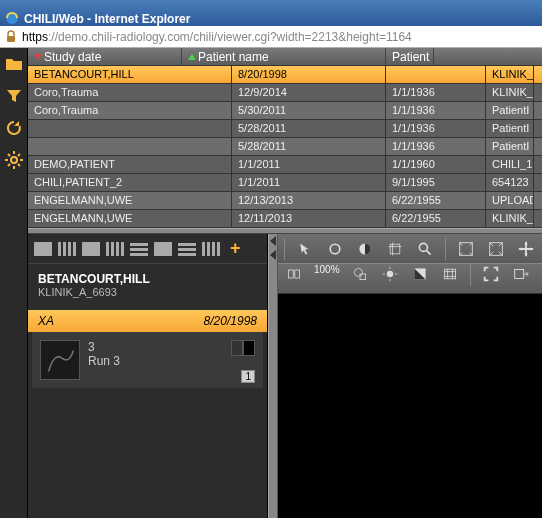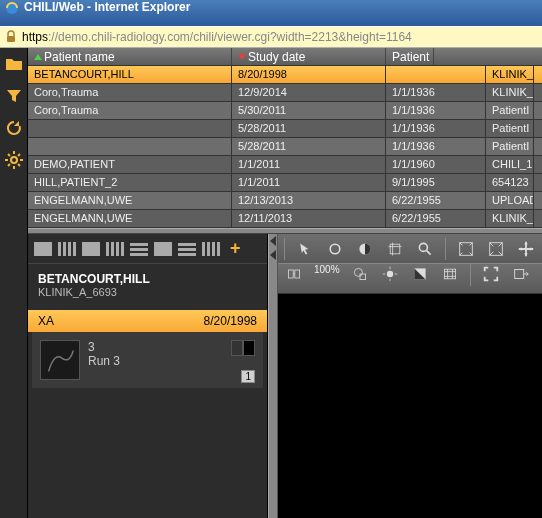--- a/index.html
+++ b/index.html
@@ -1,24 +1,24 @@
 <!DOCTYPE html>
 <html><head>
 <meta charset="utf-8">
 <style>
   * { box-sizing: border-box; margin: 0; padding: 0; font-family: Tahoma, Arial, sans-serif; font-size: 12px; }
   body { background: #6a6a6a; width: 542px; height: 518px; overflow: hidden; }
 
   
-  .titlebar { height: 26px; background: linear-gradient(#4a7ebb, #2d5a9a); display: flex; align-items: flex-start; padding-left: 4px; }
+  .titlebar { height: 26px; background: linear-gradient(#4a7ebb, #2d5a9a); display: flex; align-items: flex-end; padding-left: 4px; }
   .titlebar .ie-icon { width: 16px; height: 16px; margin-right: 4px; }
   .titlebar .txt { color: #fff; font-weight: bold; font-size: 12px; }
 
   
-  .urlbar { height: 22px; background: #fef9c3; border-top: 1px solid #fff; border-bottom: 1px solid #b0b0b0; display: flex; align-items: center; padding: 0 4px; }
+  .urlbar { height: 22px; background: #ffffff; border-top: 1px solid #fff; border-bottom: 1px solid #b0b0b0; display: flex; align-items: center; padding: 0 4px; }
   .urlbar .lock-icon { width: 14px; height: 14px; margin-right: 4px; }
   .urlbar .grey { color: #888; }
 
   
   .content { display: flex; height: calc(518px - 48px); }
   .left-strip { width: 36px; background: #2a2a2a; display: flex; flex-direction: column; align-items: center; padding-top: 6px; gap: 12px; border-right: 1px solid #000; }
   .strip-icon { width: 20px; height: 20px; cursor: pointer; }
 
   .main { flex: 1; display: flex; flex-direction: column; }
 
@@ -50,21 +50,21 @@
   .series-panel { width: 240px; background: #2c2c2c; display: flex; flex-direction: column; border-right:1px solid #000; position: relative; }
   .layout-bar { height: 30px; background: #2c2c2c; display:flex; align-items:center; padding: 0 6px; gap: 6px; border-bottom:1px solid #444; }
   .layout-btn { width:18px; height:14px; background:#aaa; cursor:pointer; }
   .layout-btn.cols { background: repeating-linear-gradient(90deg,#aaa 0 3px,#2c2c2c 3px 5px); }
   .layout-btn.single { background:#aaa; }
   .layout-btn.rows { background: repeating-linear-gradient(0deg,#aaa 0 3px,#2c2c2c 3px 5px); }
   .plus { color:#f9b233; font-size:18px; font-weight:bold; margin-left:4px; cursor:pointer; }
   .patient-info { padding: 8px 10px 12px; }
   .patient-info .name { color:#fff; font-weight:bold; font-size:12px; }
   .patient-info .id { color:#bbb; font-size:11px; margin-top:0; }
-  .series-header { height: 22px; background: linear-gradient(#ffc858,#f8a836); display:flex; justify-content:space-between; align-items:center; padding: 0 10px; font-size:11px; color:#000; }
+  .series-header { height: 22px; background: linear-gradient(#ffc858,#f8a836); display:flex; justify-content:space-between; align-items:center; padding: 0 10px; font-size:11px; color:#000;font-style:italic; }
   .thumb-row { display:flex; padding:8px; gap:8px; align-items:flex-start; background:#3a3a3a; margin: 0 4px; }
   .thumb { width:40px; height:40px; background:#222; border:1px solid #555; }
   .thumb svg { width:100%; height:100%; }
   .thumb-meta { color:#ccc; font-size:11px; flex:1; }
   .thumb-mini { display:flex; gap:0; }
   .mini { width:12px; height:16px; background:#000; border:1px solid #555; }
   .mini.d { background:#333; }
   .thumb-count { color:#000; background:#d0d0d0; font-size:10px; padding:0 3px; position:absolute; right:12px; margin-top:30px; border:1px solid #888;}
 
   
@@ -140,27 +140,27 @@
             <line x1="14" y1="6" x2="16" y2="4"></line>
           </g>
         </svg>
     </span>
   </div>
 
   <div class="main">
 
     <div class="tbl">
       <div class="tbl-header">
+        <div class="col c-date">
+            <span class="tri-red"></span>
+            <span>Study date</span>
+          </div>
         <div class="col c-name">
             <span class="tri-green"></span>
             <span>Patient name</span>
-          </div>
-        <div class="col c-date">
-            <span class="tri-red"></span>
-            <span>Study date</span>
           </div>
         <div class="col c-pat">
             <span>Patient</span>
           </div>
       </div>
       <div id="tbl-body">
           <div class="tbl-row sel">
             <div class="col c-name">BETANCOURT,HILL</div>
             <div class="col c-date">8/20/1998</div>
             <div class="col c-dob"></div>
@@ -190,21 +190,21 @@
             <div class="col c-dob">1/1/1936</div>
             <div class="col c-pat">PatientI</div>
           </div>
           <div class="tbl-row odd">
             <div class="col c-name">DEMO,PATIENT</div>
             <div class="col c-date">1/1/2011</div>
             <div class="col c-dob">1/1/1960</div>
             <div class="col c-pat">CHILI_1</div>
           </div>
           <div class="tbl-row odd">
-            <div class="col c-name">HILL,PATIENT_2</div>
+            <div class="col c-name">CHILI,PATIENT_2</div>
             <div class="col c-date">1/1/2011</div>
             <div class="col c-dob">9/1/1995</div>
             <div class="col c-pat">654123</div>
           </div>
           <div class="tbl-row even">
             <div class="col c-name">ENGELMANN,UWE</div>
             <div class="col c-date">12/13/2013</div>
             <div class="col c-dob">6/22/1955</div>
             <div class="col c-pat">UPLOAD</div>
           </div>

